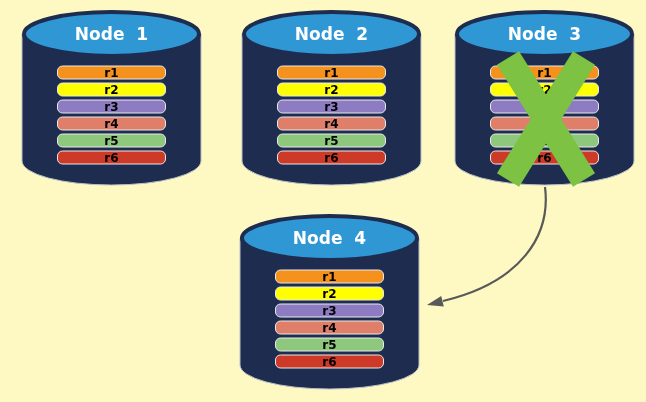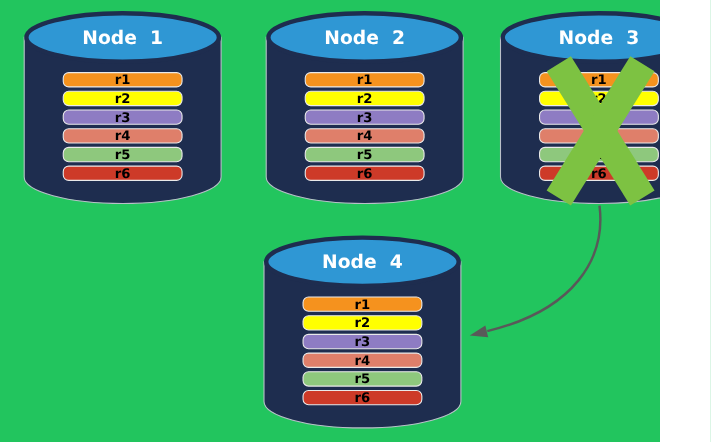--- a/index.html
+++ b/index.html
@@ -1,20 +1,20 @@
 <!DOCTYPE html>
 <html><head>
 <meta charset="utf-8">
 <style>
   html, body { margin: 0; padding: 0; background: #ffffff; }
   .stage {
     position: relative;
-    width: 600px;
+    width: 646px;
     height: 402px;
-    background: #22c55e;
+    background: #fef9c3;
     overflow: hidden;
     font-family: "DejaVu Sans", sans-serif;
   }
   svg { display: block; }
   .cyl-body   { stroke: #b9c0c9; stroke-width: 1; }
   .cyl-top    { stroke: #1e2d4f; stroke-width: 4; }
   .node-title {
     font-family: "DejaVu Sans", sans-serif;
     font-size: 17px;
     font-weight: 700;

